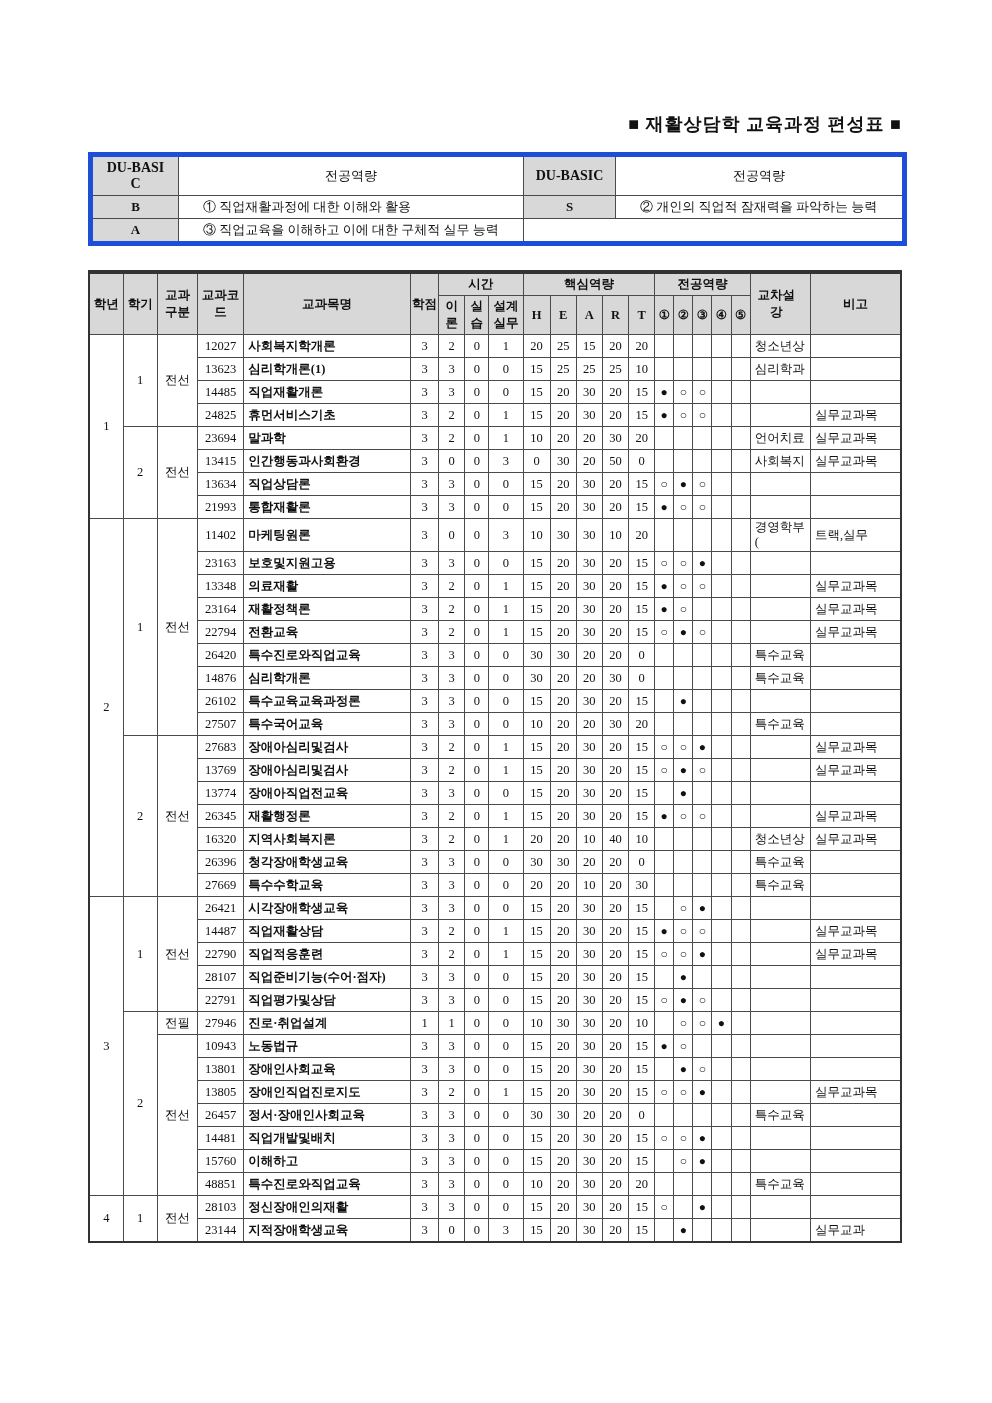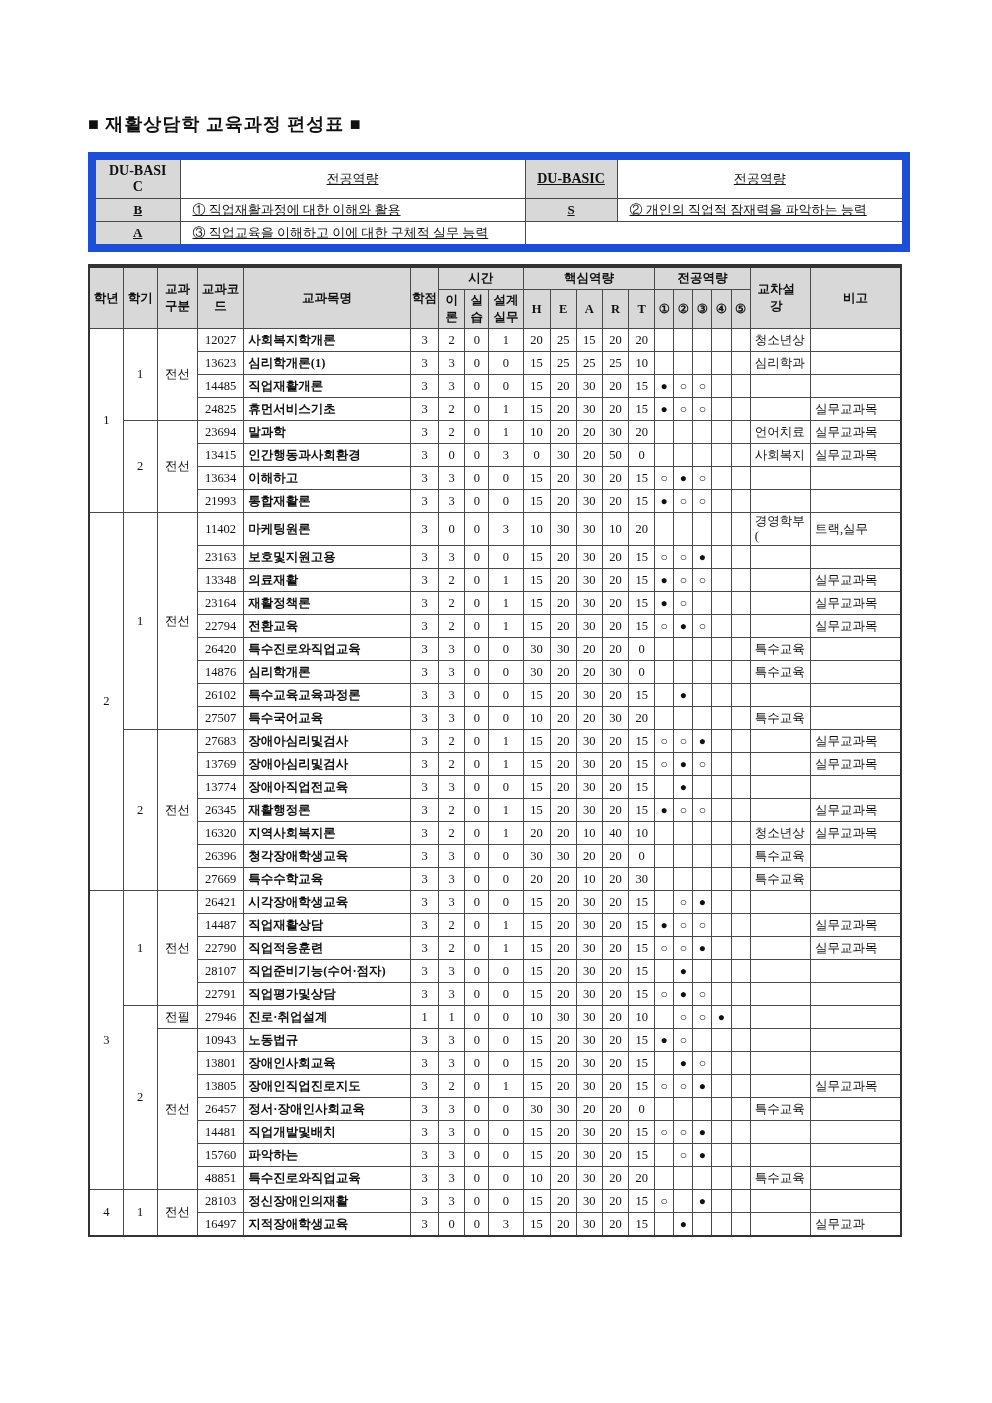--- a/index.html
+++ b/index.html
@@ -1,32 +1,32 @@
 <!DOCTYPE html>
 <html><head>
 <meta charset="utf-8">
 <style>
   html,body { margin:0; padding:0; background:#fff; }
   .page {
     position:relative; width:992px; height:1403px; background:#fff;
     font-family:"Liberation Serif","DejaVu Serif",serif; color:#111;
   }
   .content { position:absolute; left:88px; top:112px; width:814px; }
-  .doc-title { text-align:left; font-size:18px; font-weight:bold; margin:0 0 16px 0; letter-spacing:1px; }
+  .doc-title { text-align:right; font-size:18px; font-weight:bold; margin:0 0 16px 0; letter-spacing:1px; }
   table { border-collapse:collapse; width:100%; table-layout:fixed; }
   td,th { border:1px solid #4a4a4a; font-size:12.5px; padding:1px 2px; vertical-align:middle; overflow:hidden; }
   .gray { background:#d8d8d8; }
   .c { text-align:center; }
   .l { text-align:left; padding-left:4px; }
   
-  .du-table { margin-bottom:12px; border:8px solid #1d4ed8;text-decoration:underline; }
+  .du-table { margin-bottom:24px; border:5px solid #1d4ed8; }
   .du-table td { height:20px; }
   .du-head { font-size:14px; font-weight:bold; word-break:break-all; }
   .du-key { font-weight:bold; font-size:13px; }
-  .du-desc { padding-left:12px; font-size:13px; }
+  .du-desc { padding-left:24px; font-size:13px; }
   
   .main-table { border:2px solid #333; border-top:4px solid #333; }
   .main-table th { background:#d8d8d8; font-weight:bold; font-size:12.5px; padding:2px 1px; word-break:break-all; }
   .main-table th.th-cross { padding-left:6px; padding-right:14px; }
   .main-table td { height:20px; line-height:1.2; }
   .num { text-align:center; }
   .mark { text-align:center; font-size:12px; padding:0; }
   .name-cell { white-space:nowrap;font-weight:bold; }
   .wrap { word-break:break-all; white-space:normal; }
 </style>
@@ -241,21 +241,21 @@
             <td class="mark"></td>
             <td class="mark"></td>
             <td class="mark"></td>
             <td class="mark"></td>
             <td class="mark"></td>
             <td class="l wrap">사회복지</td>
             <td class="l wrap">실무교과목</td>
           </tr>
           <tr>
             <td class="c">13634</td>
-            <td class="l name-cell">이해하고</td>
+            <td class="l name-cell">직업상담론</td>
             <td class="num">3</td>
             <td class="num">3</td>
             <td class="num">0</td>
             <td class="num">0</td>
             <td class="num">15</td>
             <td class="num">20</td>
             <td class="num">30</td>
             <td class="num">20</td>
             <td class="num">15</td>
             <td class="mark">○</td>
@@ -832,21 +832,21 @@
             <td class="mark">○</td>
             <td class="mark">○</td>
             <td class="mark">●</td>
             <td class="mark"></td>
             <td class="mark"></td>
             <td class="l wrap"></td>
             <td class="l wrap"></td>
           </tr>
           <tr>
             <td class="c">15760</td>
-            <td class="l name-cell">파악하는</td>
+            <td class="l name-cell">이해하고</td>
             <td class="num">3</td>
             <td class="num">3</td>
             <td class="num">0</td>
             <td class="num">0</td>
             <td class="num">15</td>
             <td class="num">20</td>
             <td class="num">30</td>
             <td class="num">20</td>
             <td class="num">15</td>
             <td class="mark"></td>
@@ -894,21 +894,21 @@
             <td class="num">15</td>
             <td class="mark">○</td>
             <td class="mark"></td>
             <td class="mark">●</td>
             <td class="mark"></td>
             <td class="mark"></td>
             <td class="l wrap"></td>
             <td class="l wrap"></td>
           </tr>
           <tr>
-            <td class="c">16497</td>
+            <td class="c">23144</td>
             <td class="l name-cell">지적장애학생교육</td>
             <td class="num">3</td>
             <td class="num">0</td>
             <td class="num">0</td>
             <td class="num">3</td>
             <td class="num">15</td>
             <td class="num">20</td>
             <td class="num">30</td>
             <td class="num">20</td>
             <td class="num">15</td>

